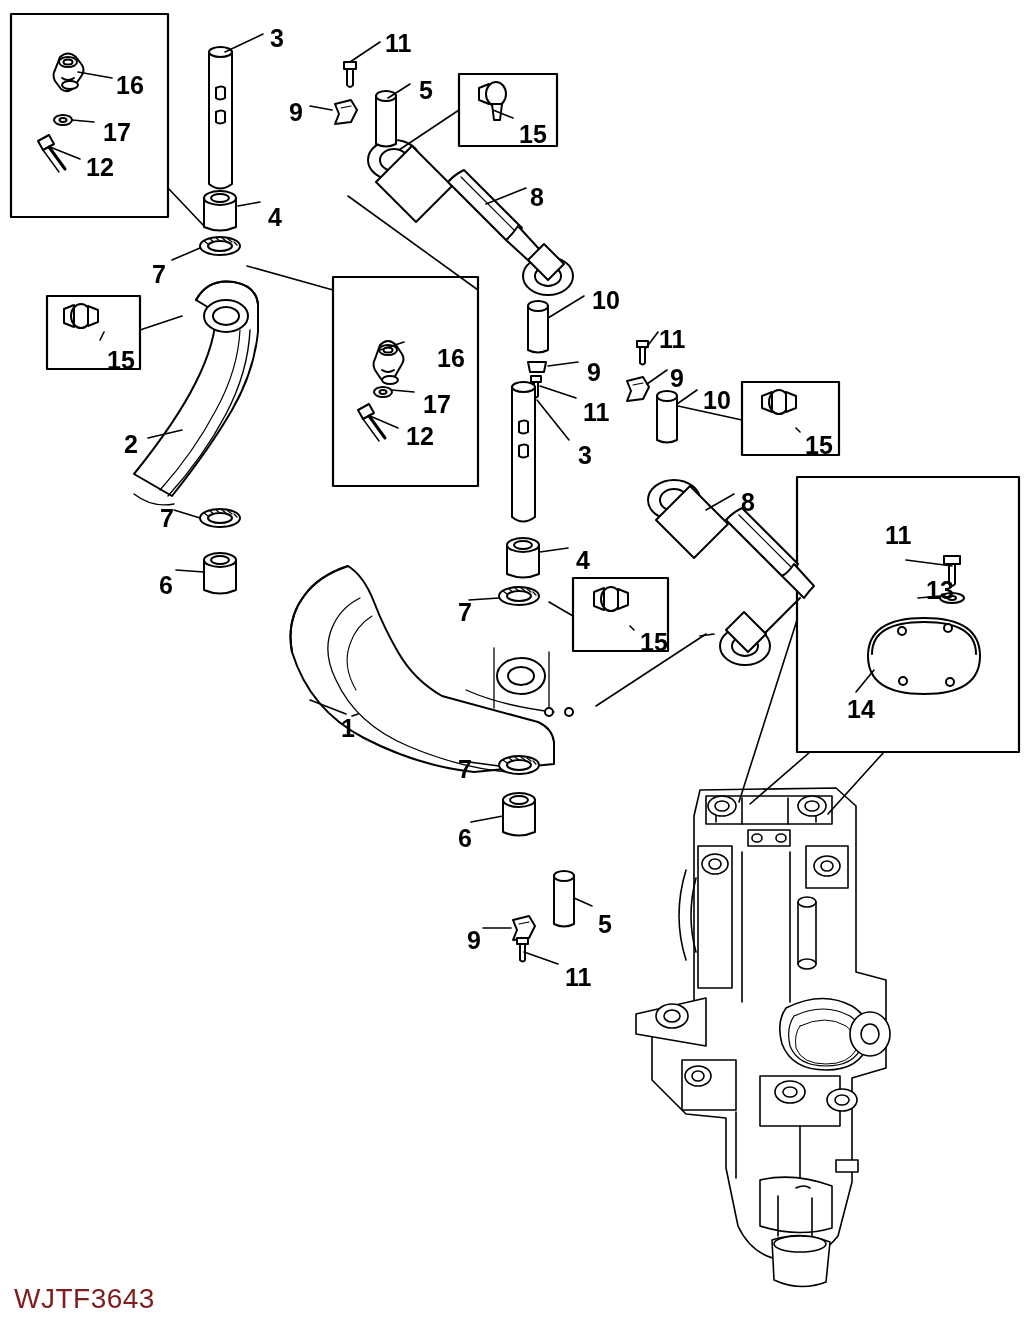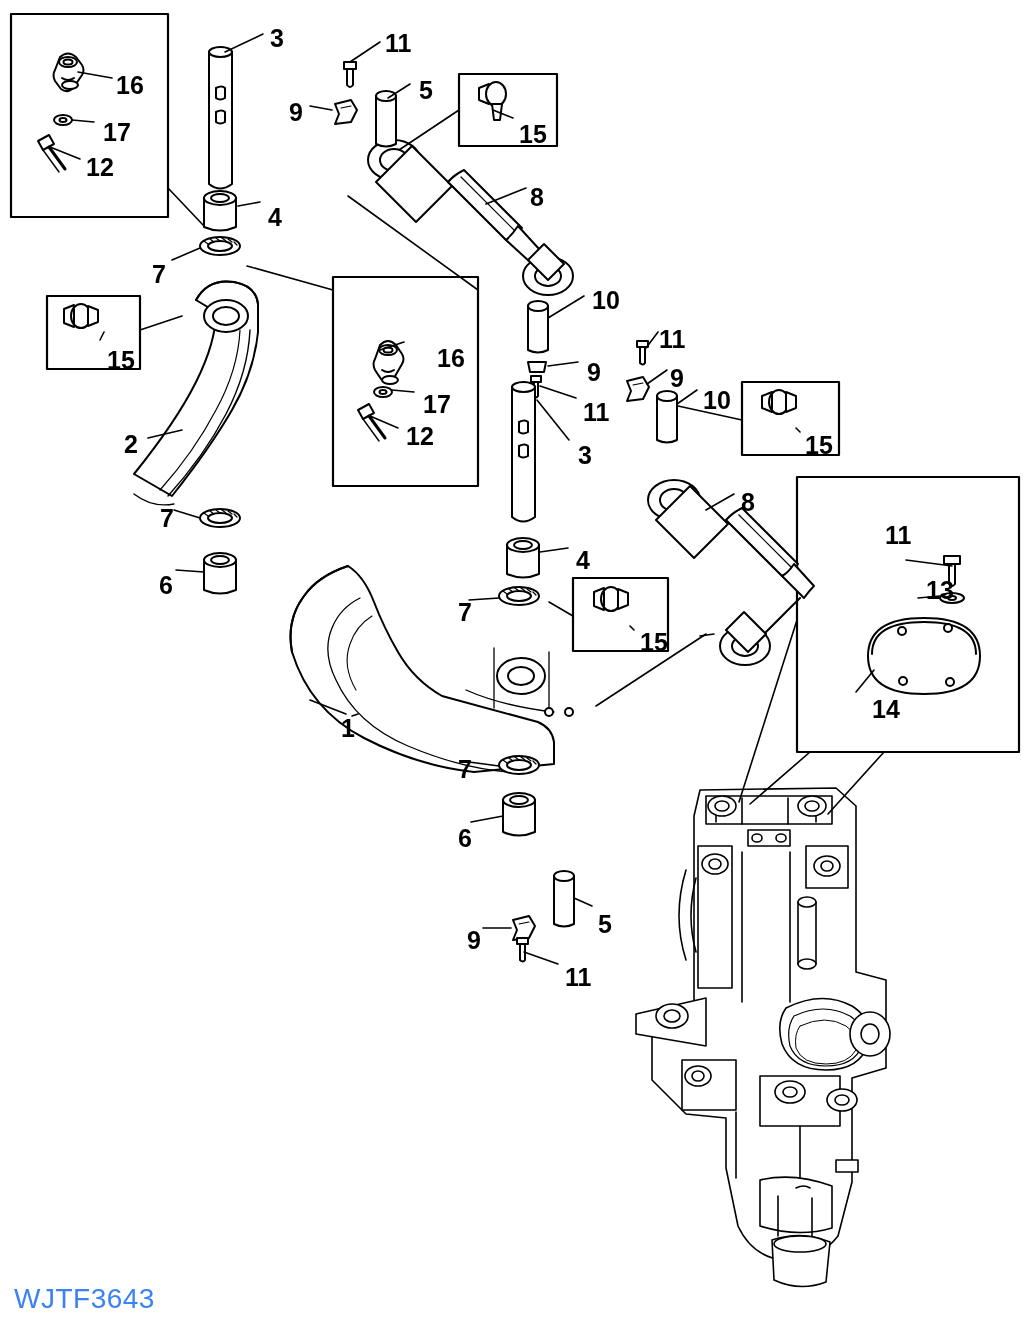--- a/index.html
+++ b/index.html
@@ -35,21 +35,21 @@
     user-select: none;
   }
   #drawing-number {
     position: absolute;
     left: 14px;
     top: 1283px;
     font-family: "Liberation Sans", sans-serif;
     font-size: 28px;
     font-weight: 400;
     letter-spacing: 0.5px;
-    color: #3b82f6;
+    color: #7f1d1d;
     white-space: nowrap;
   }
 </style>
 </head>
 <body>
 
 <div id="sheet">
 
   <svg id="artboard" viewBox="0 0 1031 1328" xmlns="http://www.w3.org/2000/svg">
     <g fill="none" stroke="#000" stroke-width="2" stroke-linecap="round" stroke-linejoin="round">
@@ -460,21 +460,21 @@
   <div class="callout" style="left:578px; top:443px;">3</div>
   <div class="callout" style="left:805px; top:433px;">15</div>
   <div class="callout" style="left:160px; top:506px;">7</div>
   <div class="callout" style="left:885px; top:523px;">11</div>
   <div class="callout" style="left:741px; top:490px;">8</div>
   <div class="callout" style="left:576px; top:548px;">4</div>
   <div class="callout" style="left:159px; top:573px;">6</div>
   <div class="callout" style="left:926px; top:578px;">13</div>
   <div class="callout" style="left:458px; top:600px;">7</div>
   <div class="callout" style="left:640px; top:630px;">15</div>
-  <div class="callout" style="left:872px; top:697px;">14</div>
+  <div class="callout" style="left:847px; top:697px;">14</div>
   <div class="callout" style="left:341px; top:716px;">1</div>
   <div class="callout" style="left:458px; top:757px;">7</div>
   <div class="callout" style="left:458px; top:826px;">6</div>
   <div class="callout" style="left:598px; top:912px;">5</div>
   <div class="callout" style="left:467px; top:928px;">9</div>
   <div class="callout" style="left:565px; top:965px;">11</div>
 
   <div id="drawing-number">WJTF3643</div>
 </div>
 

